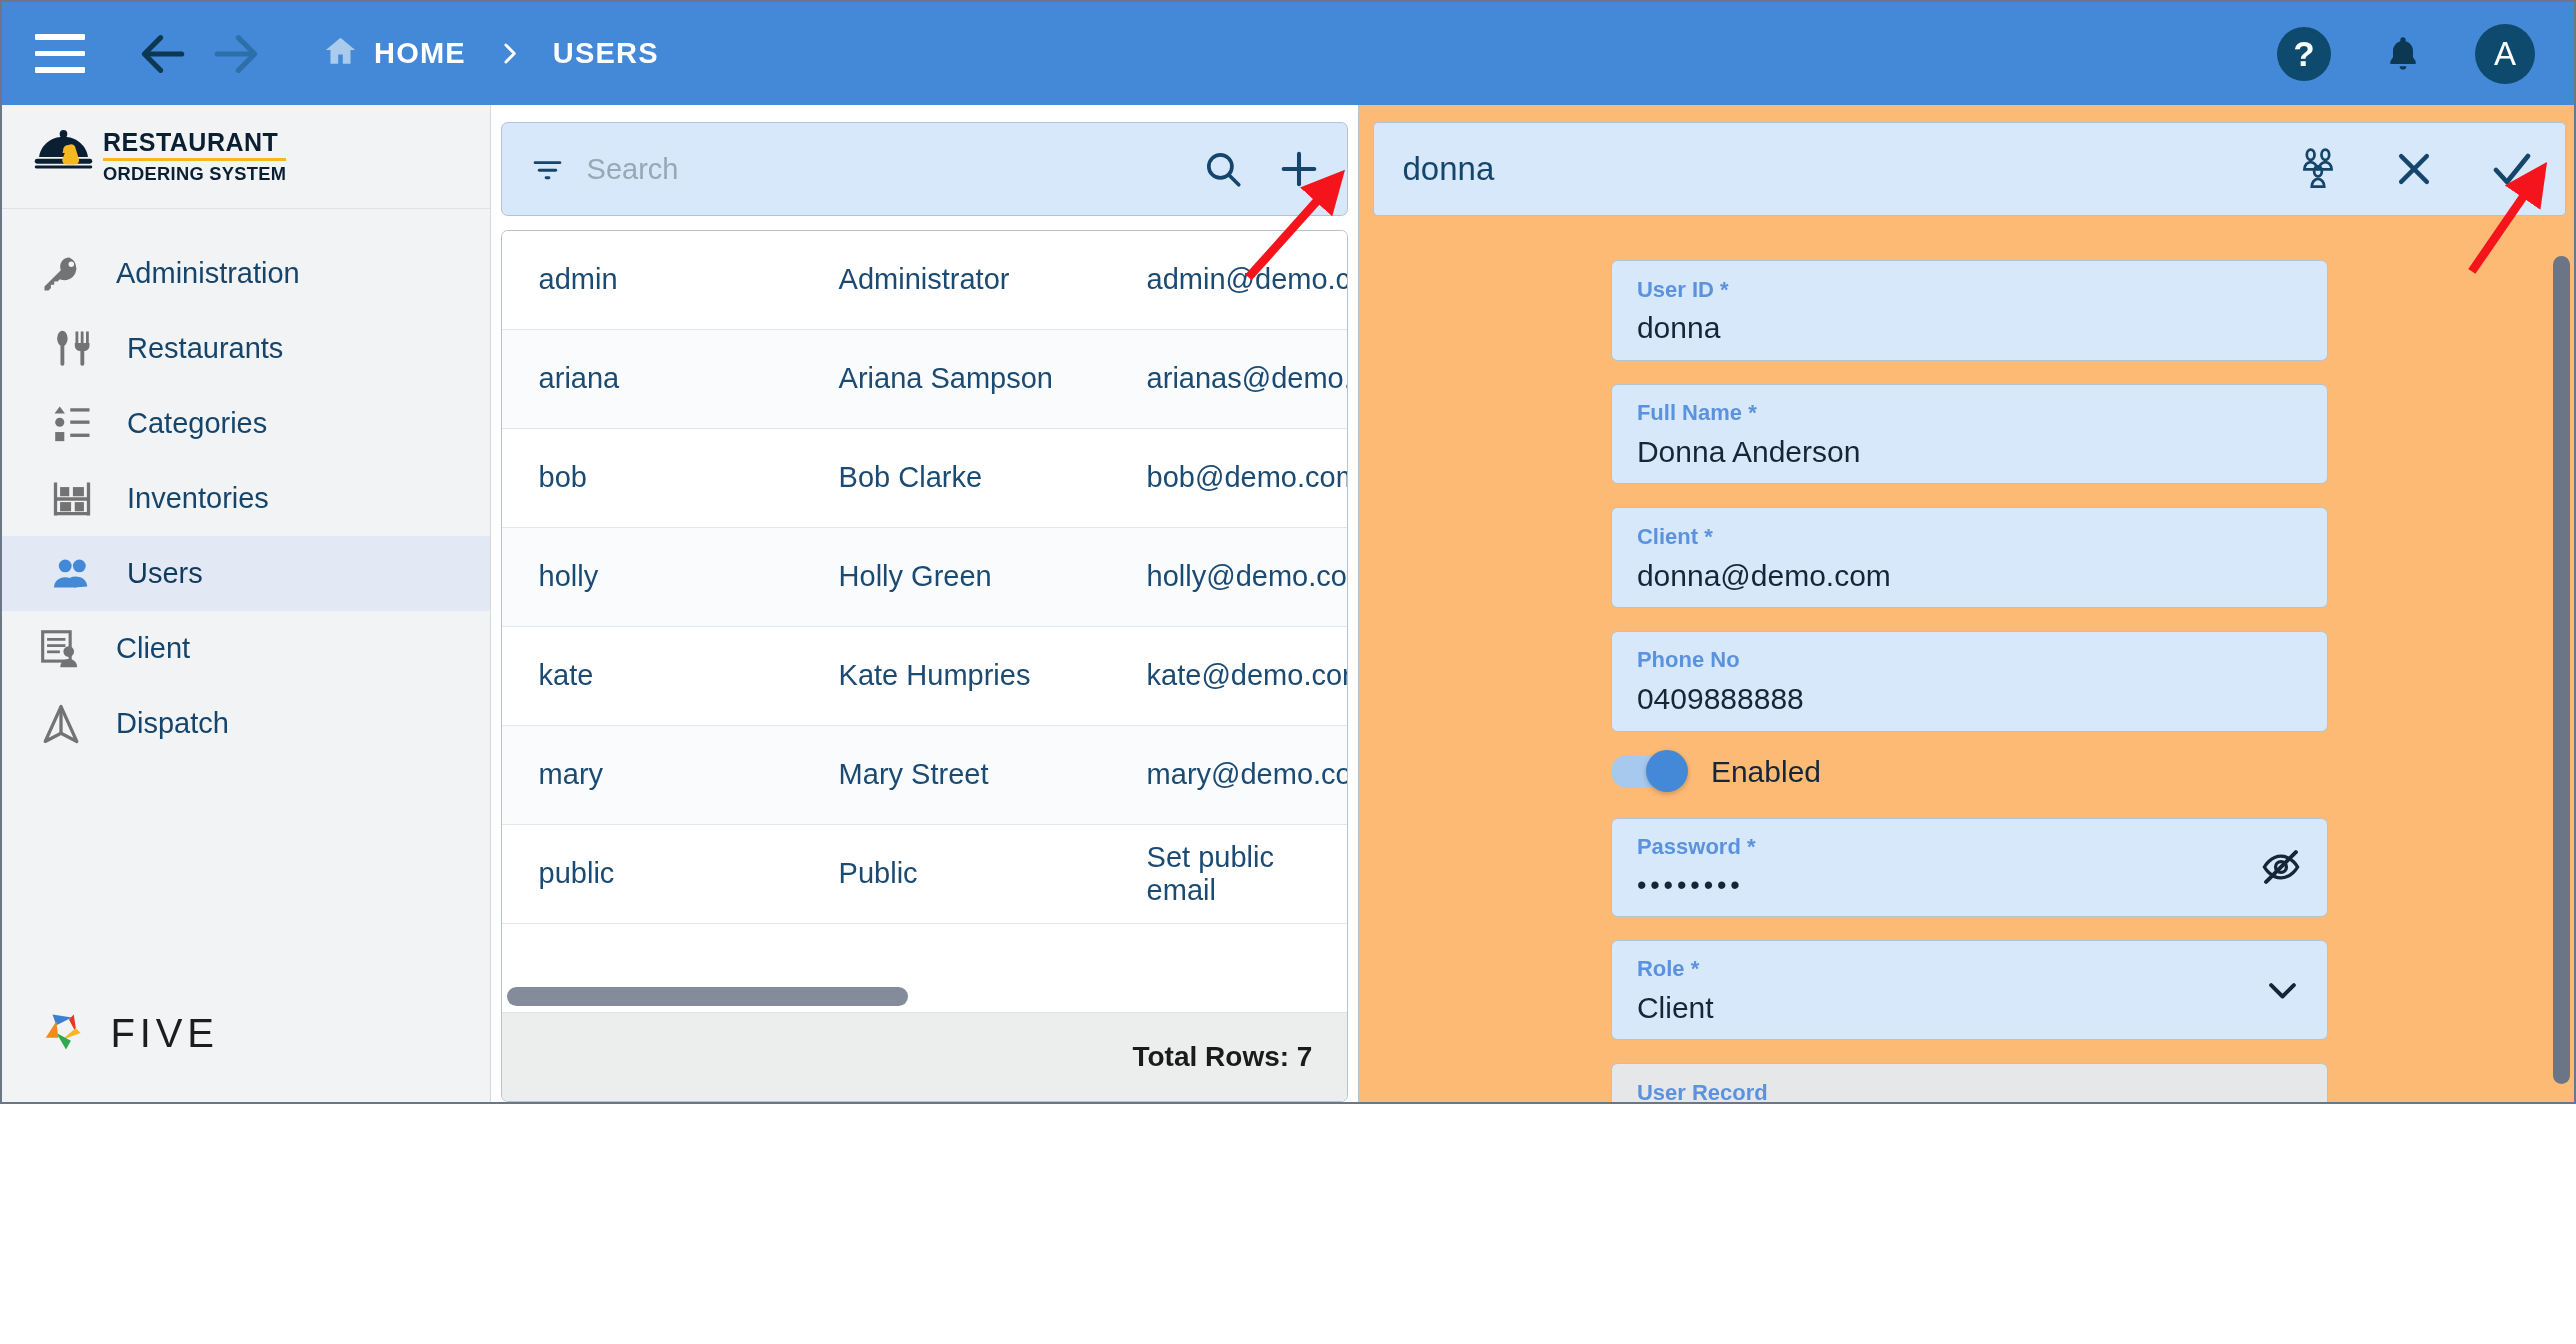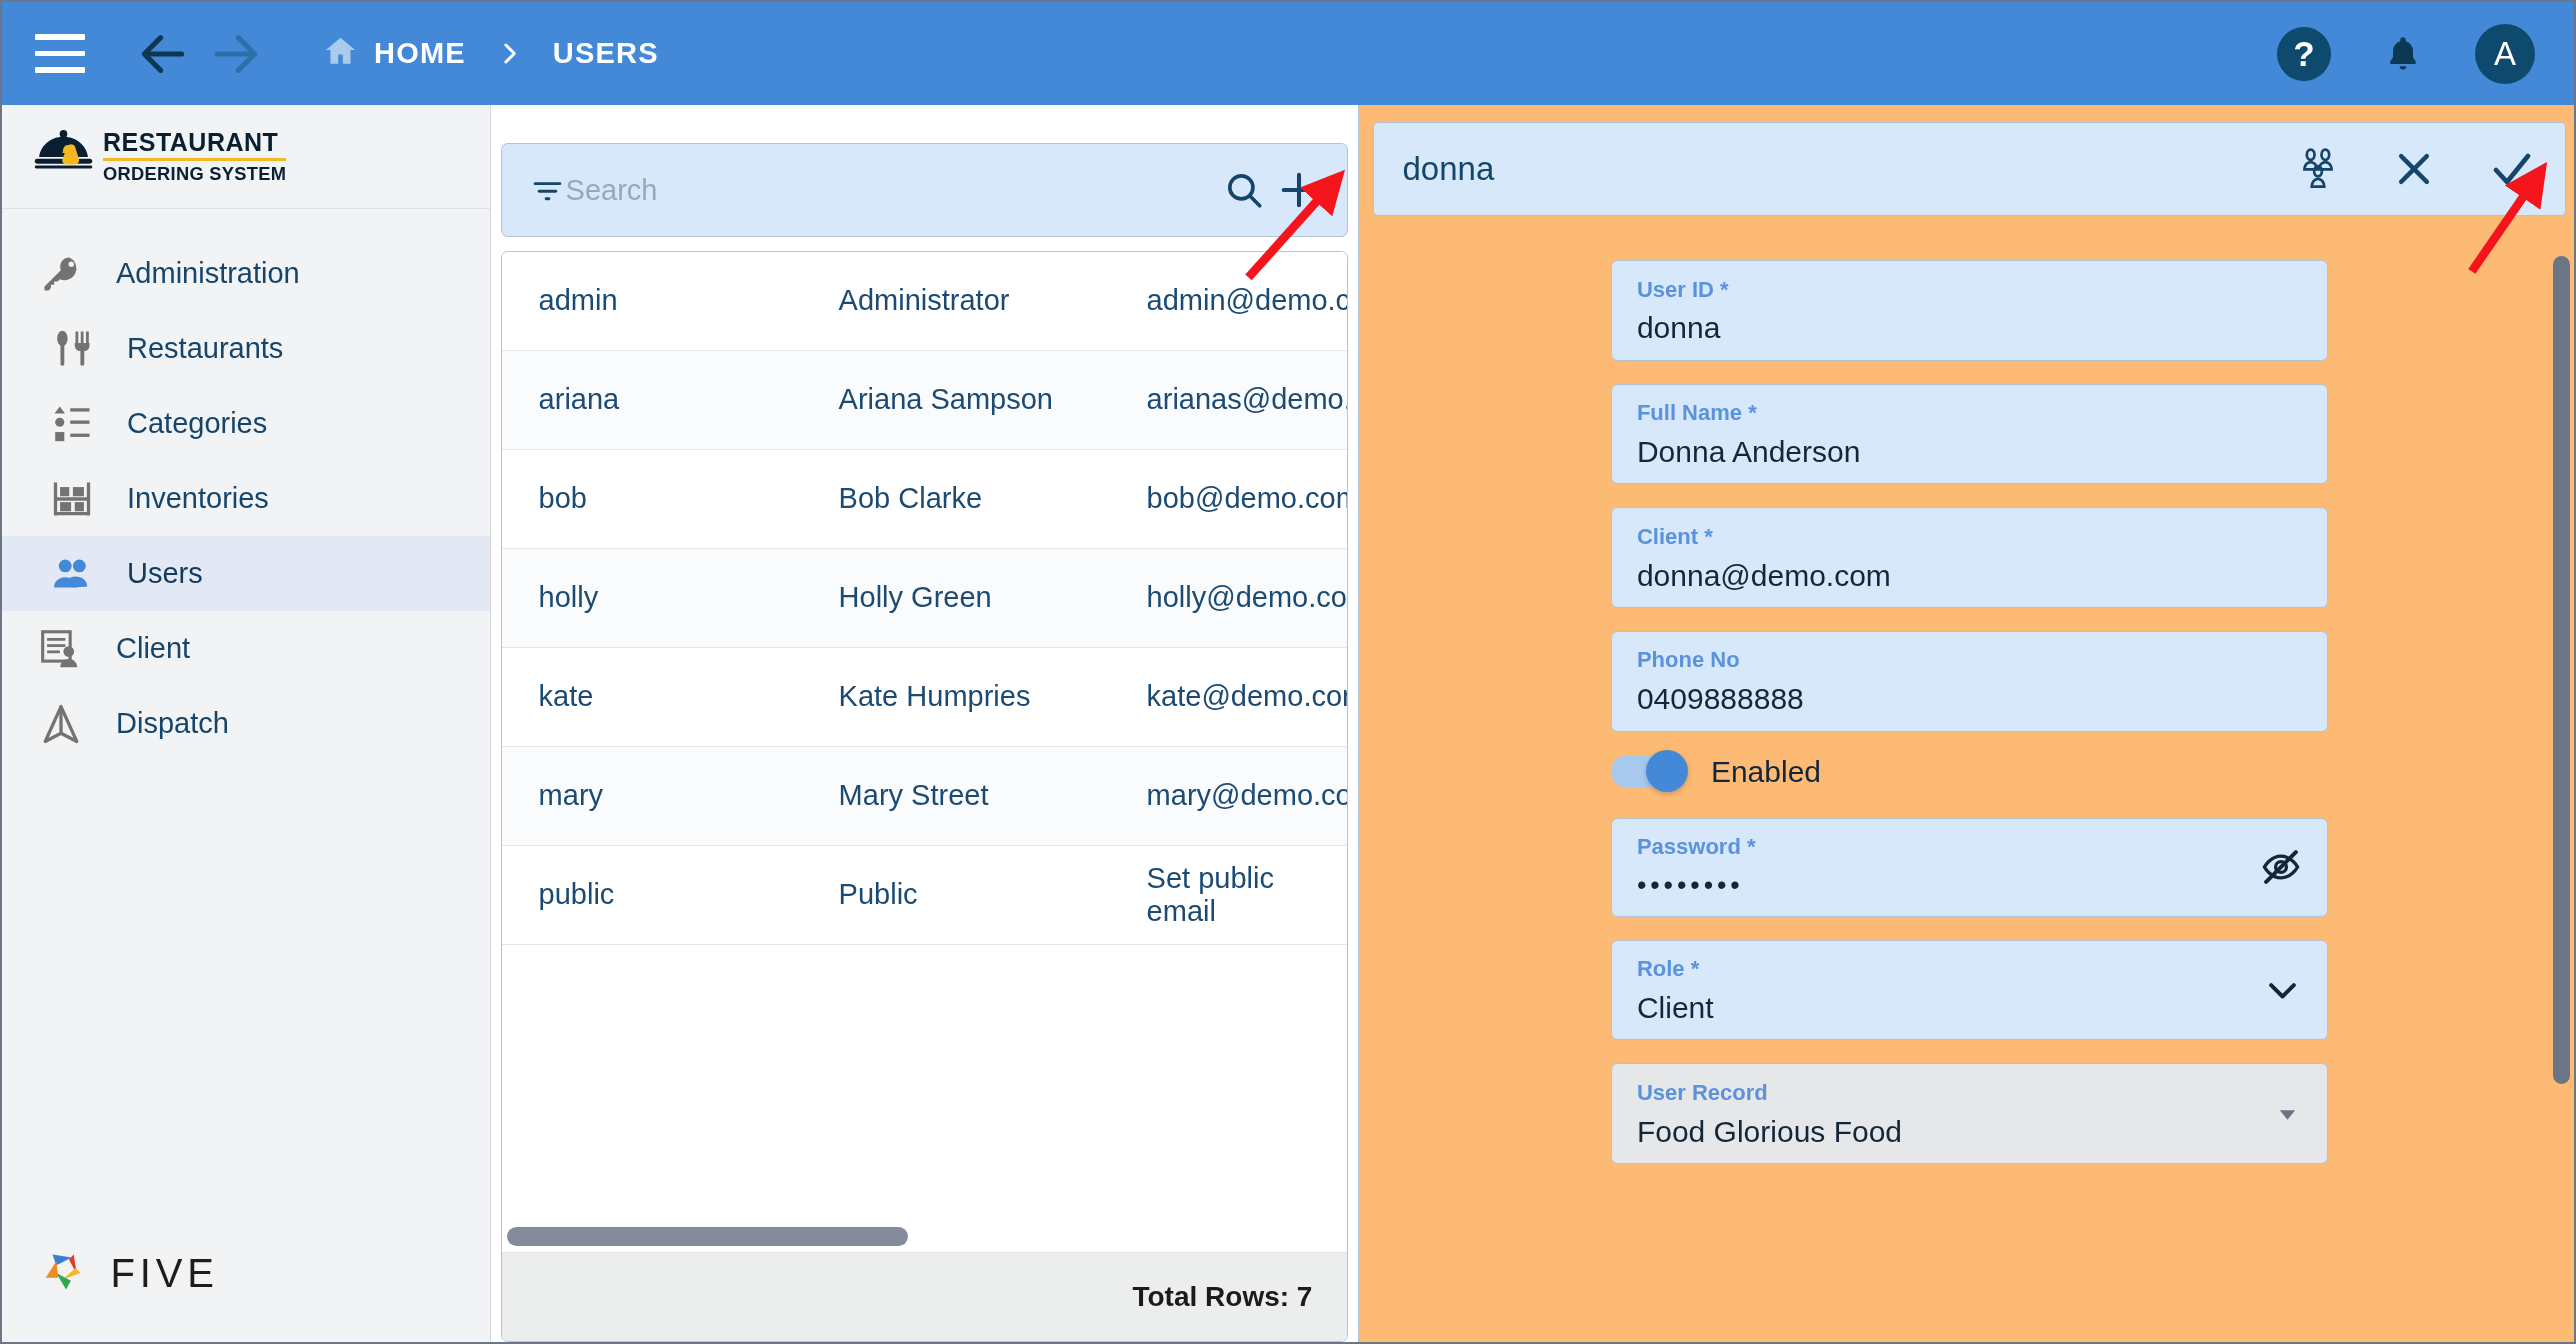--- a/index.html
+++ b/index.html
@@ -4,21 +4,21 @@
 <style>
   * { box-sizing: border-box; margin: 0; padding: 0; }
   html, body {
     width: 2576px; height: 1344px;
     font-family: "Liberation Sans", sans-serif;
     background: #ffffff;
     overflow: hidden;
   }
   .app {
     position: relative;
-    width: 2576px; height: 1344px;
+    width: 2576px; height: 1104px;
     border: 2.9px solid #6b7785;
     background: #fff;
     display: flex;
     flex-direction: column;
     overflow: hidden;
   }
 
   
   .topbar {
     height: 103px;
@@ -132,21 +132,21 @@
     padding: 17.3px 9.6px 0 9.6px;
     position: relative;
   }
   .search-bar {
     height: 94px;
     background: #d6e8fa;
     border: 1px solid #b5c3d1;
     border-radius: 6.7px;
     display: flex; align-items: center;
     padding: 0 25px 0 27px;
-    margin-top: 21px;
+    gap: 21px;
   }
   .search-input {
     flex: 1 1 auto;
     border: none; outline: none; background: transparent;
     font-size: 29px; color: #1b3b58;
     font-family: "Liberation Sans", sans-serif;
   }
   .search-input::placeholder { color: #9aa7b4; }
   .icon-btn { display:flex; align-items:center; justify-content:center; cursor:pointer; }
 

